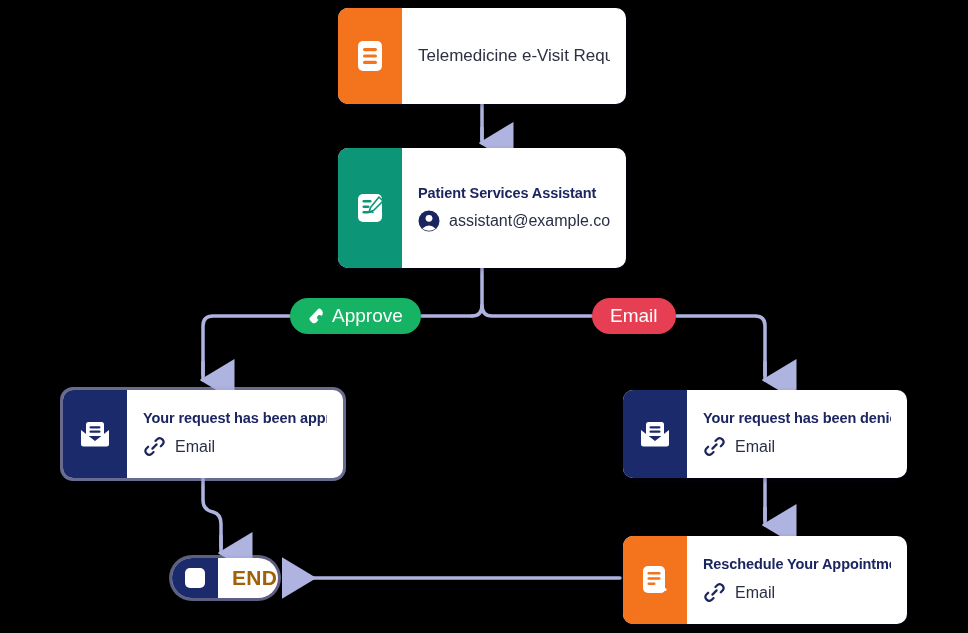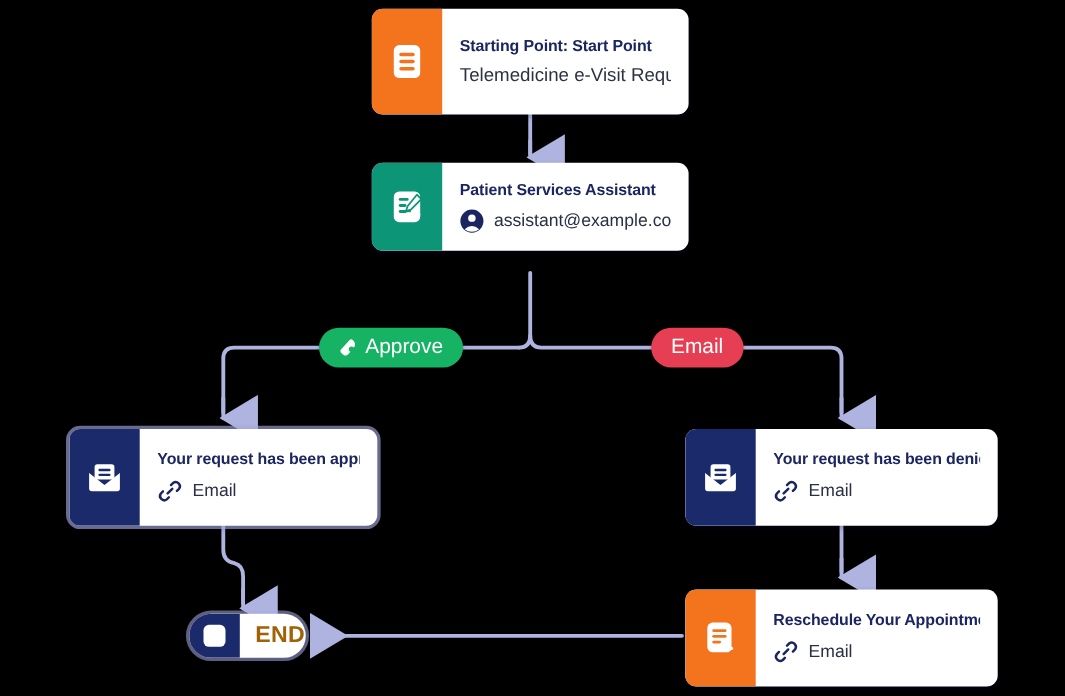--- a/index.html
+++ b/index.html
@@ -189,28 +189,27 @@
   <div class="node" style="left:338px; top:8px; width:288px; height:96px;">
     <div class="node-accent accent-orange">
       <svg width="30" height="34" viewBox="0 0 30 34">
         <rect x="3" y="2" width="24" height="30" rx="5" fill="#ffffff"></rect>
         <rect x="8" y="9" width="14" height="3.2" rx="1.6" fill="#F4741E"></rect>
         <rect x="8" y="15.4" width="14" height="3.2" rx="1.6" fill="#F4741E"></rect>
         <rect x="8" y="21.8" width="14" height="3.2" rx="1.6" fill="#F4741E"></rect>
       </svg>
     </div>
     <div class="node-body">
-      <div class="node-title">Starting Point: Start Point</div>
       <div class="node-sub plain">
         <span>Telemedicine e-Visit Requ...</span>
       </div>
     </div>
   </div>
 
-  <div class="node" style="left:338px; top:148px; width:288px; height:80px;">
+  <div class="node" style="left:338px; top:148px; width:288px; height:120px;">
     <div class="node-accent accent-teal">
       <svg width="32" height="34" viewBox="0 0 32 34">
         <rect x="4" y="3" width="24" height="28" rx="5" fill="#ffffff"></rect>
         <rect x="8.5" y="9" width="9" height="2.6" rx="1.3" fill="#0C9577"></rect>
         <rect x="8.5" y="14.5" width="7" height="2.6" rx="1.3" fill="#0C9577"></rect>
         <rect x="8.5" y="20" width="11" height="2.6" rx="1.3" fill="#0C9577"></rect>
         <path d="M 25 6 L 29 10 L 19.5 19.5 L 15 21 L 16.5 16.5 Z" fill="#ffffff" stroke="#0C9577" stroke-width="1.6" stroke-linejoin="round"></path>
         <path d="M 14 24.5 Q 17.5 21.5 20.5 24.5 T 27 24" stroke="#ffffff" stroke-width="2.4" fill="none" stroke-linecap="round"></path>
       </svg>
     </div>

